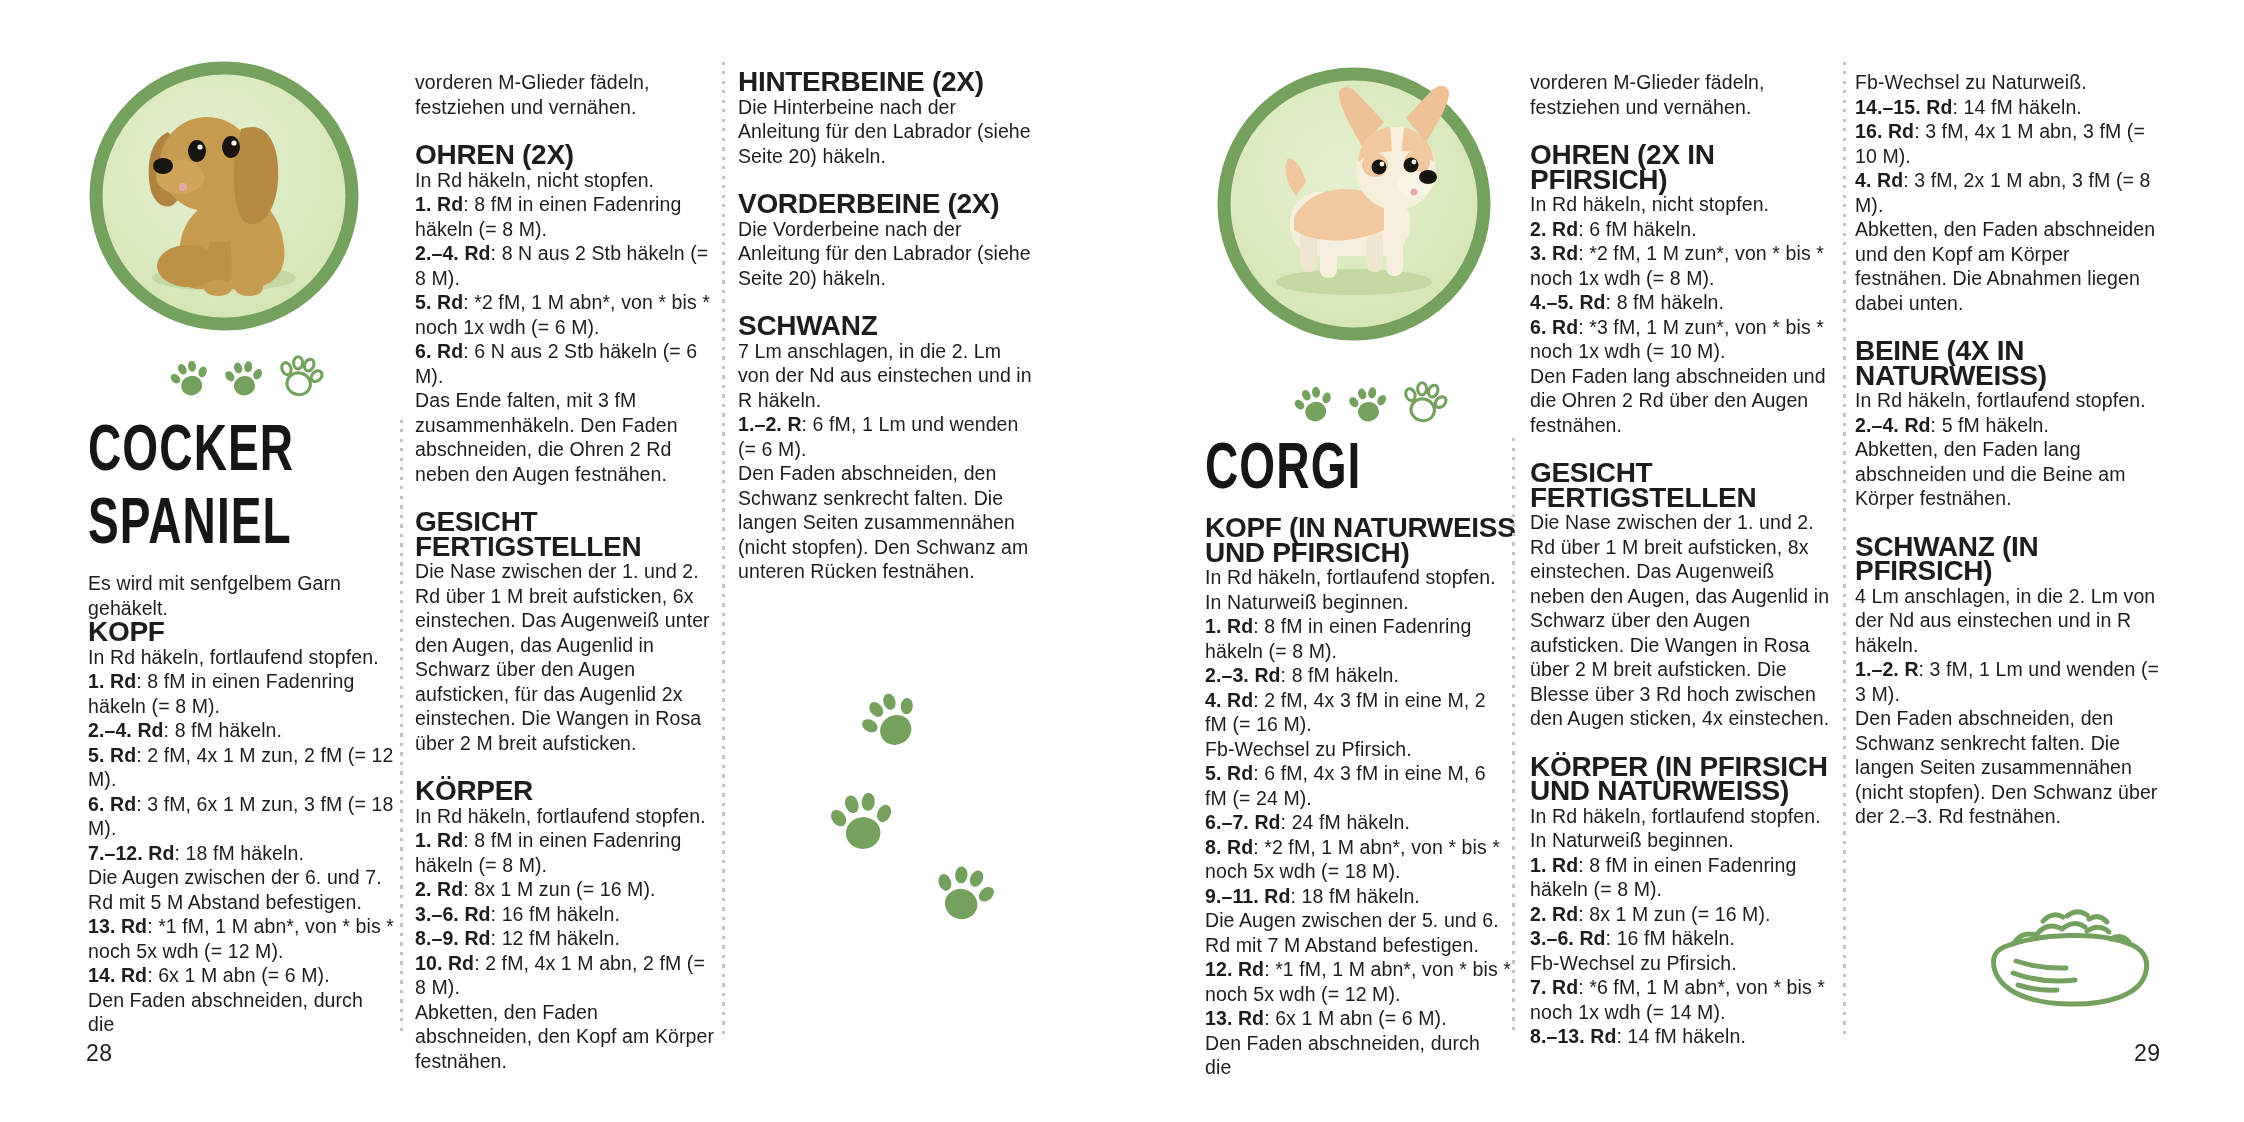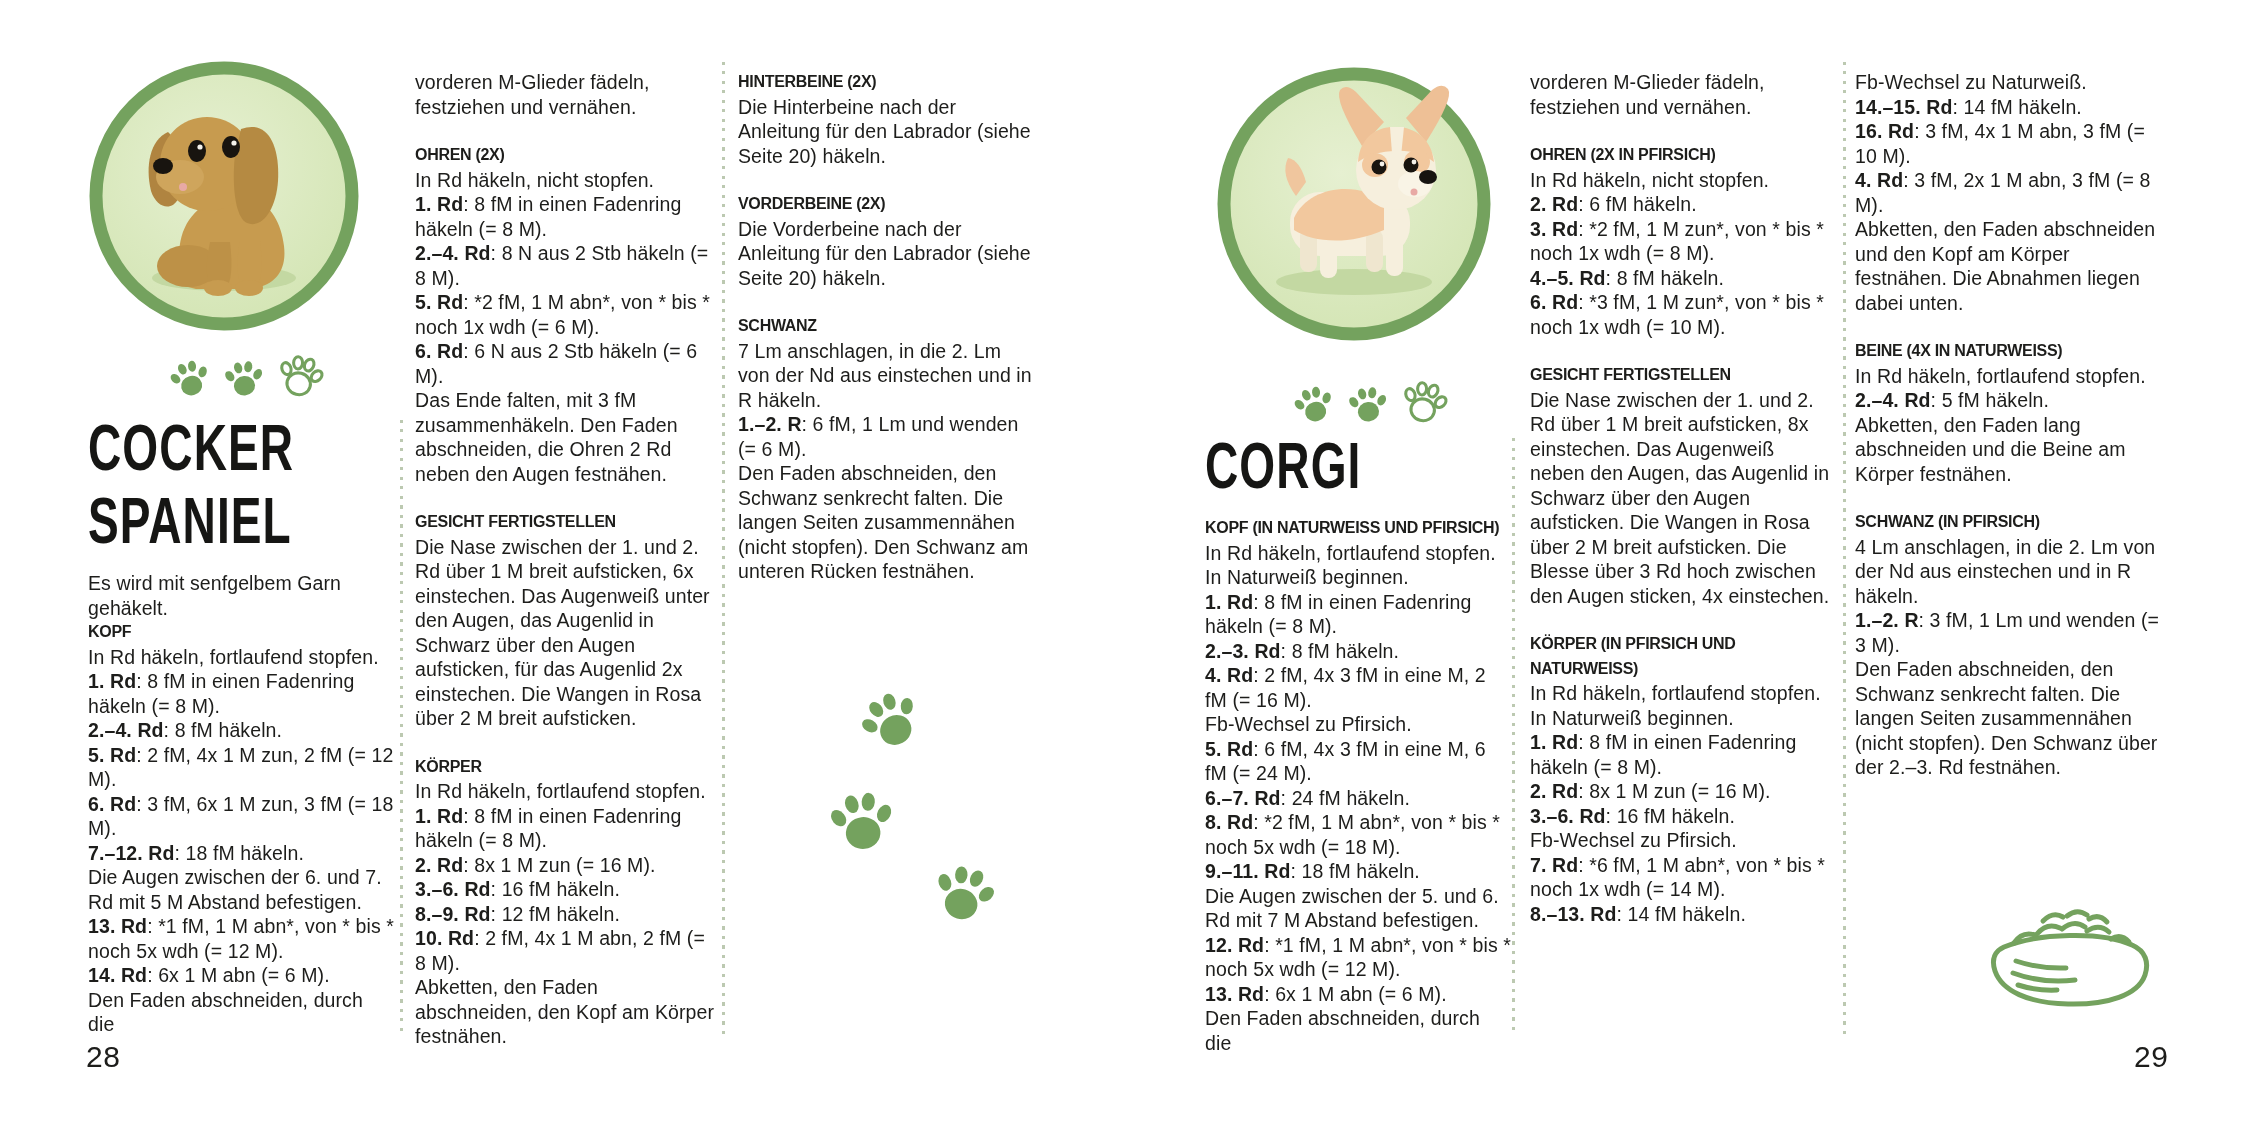--- a/index.html
+++ b/index.html
@@ -11,32 +11,32 @@
 
   .paw-rating { position:absolute; display:flex; align-items:flex-end; gap:10px; }
   .paw-rating .paw { width:44px; height:44px; display:inline-block; }
   .paw-rating .paw svg { width:100%; height:100%; display:block; }
   .paw-rating .paw:nth-child(1){ transform:rotate(-14deg); }
   .paw-rating .paw:nth-child(2){ transform:rotate(-4deg); }
   .paw-rating .paw:nth-child(3){ transform:rotate(14deg); width:49px; height:49px; }
 
   .col { position:absolute; font-size:19.5px; line-height:24.5px; letter-spacing:0.1px; }
   .col p { margin:0; }
-  .blocks h3 { font-size:16px; line-height:24.5px; margin:24px -14px 0 0; letter-spacing:-0.3px; font-weight:700; }
+  .blocks h3 { font-size:28px; line-height:24.5px; margin:24px -14px 0 0; letter-spacing:-0.3px; font-weight:700; }
   .blocks > h3:first-child { margin-top:0; }
 
   .page-title { font-weight:700; font-size:64px; line-height:73px; margin:0 0 13px 0;
                 transform:scaleX(0.72); transform-origin:left top; letter-spacing:1.5px;
                 white-space:nowrap; color:#161614; }
   .intro { margin:0; }
 
   .vdivider { position:absolute; width:3px;
               background-image:repeating-linear-gradient(to bottom,#bcc9b1 0 3px,transparent 3px 9.5px); }
 
-  .page-number { position:absolute; font-size:30px; letter-spacing:0.5px; }
+  .page-number { position:absolute; font-size:23px; letter-spacing:0.5px; }
 
   .wpaw { position:absolute; display:inline-block; }
   .wpaw svg { width:100%; height:100%; display:block; }
 
   .bowl-icon { position:absolute; }
   .bowl-icon svg { display:block; }
 </style>
 </head>
 <body>
 
@@ -275,20 +275,21 @@
     </div>
 
     <div class="col blocks" style="left:1530px; top:70px; width:302px;">
         <p>vorderen M-Glieder fädeln, festziehen und vernähen.</p>
         <h3>OHREN (2X IN PFIRSICH)</h3>
         <p>In Rd häkeln, nicht stopfen.</p>
         <p><strong>2. Rd</strong>: 6 fM häkeln.</p>
         <p><strong>3. Rd</strong>: *2 fM, 1 M zun*, von * bis * noch 1x wdh (= 8 M).</p>
         <p><strong>4.–5. Rd</strong>: 8 fM häkeln.</p>
         <p><strong>6. Rd</strong>: *3 fM, 1 M zun*, von * bis * noch 1x wdh (= 10 M).</p>
+        <p>Den Faden lang abschneiden und die Ohren 2 Rd über den Augen festnähen.</p>
         <h3>GESICHT FERTIGSTELLEN</h3>
         <p>Die Nase zwischen der 1. und 2. Rd über 1 M breit aufsticken, 8x einstechen. Das Augenweiß neben den Augen, das Augenlid in Schwarz über den Augen aufsticken. Die Wangen in Rosa über 2 M breit aufsticken. Die Blesse über 3 Rd hoch zwischen den Augen sticken, 4x einstechen.</p>
         <h3>KÖRPER (IN PFIRSICH UND NATURWEISS)</h3>
         <p>In Rd häkeln, fortlaufend stopfen.</p>
         <p>In Naturweiß beginnen.</p>
         <p><strong>1. Rd</strong>: 8 fM in einen Fadenring häkeln (= 8 M).</p>
         <p><strong>2. Rd</strong>: 8x 1 M zun (= 16 M).</p>
         <p><strong>3.–6. Rd</strong>: 16 fM häkeln.</p>
         <p>Fb-Wechsel zu Pfirsich.</p>
         <p><strong>7. Rd</strong>: *6 fM, 1 M abn*, von * bis * noch 1x wdh (= 14 M).</p>

